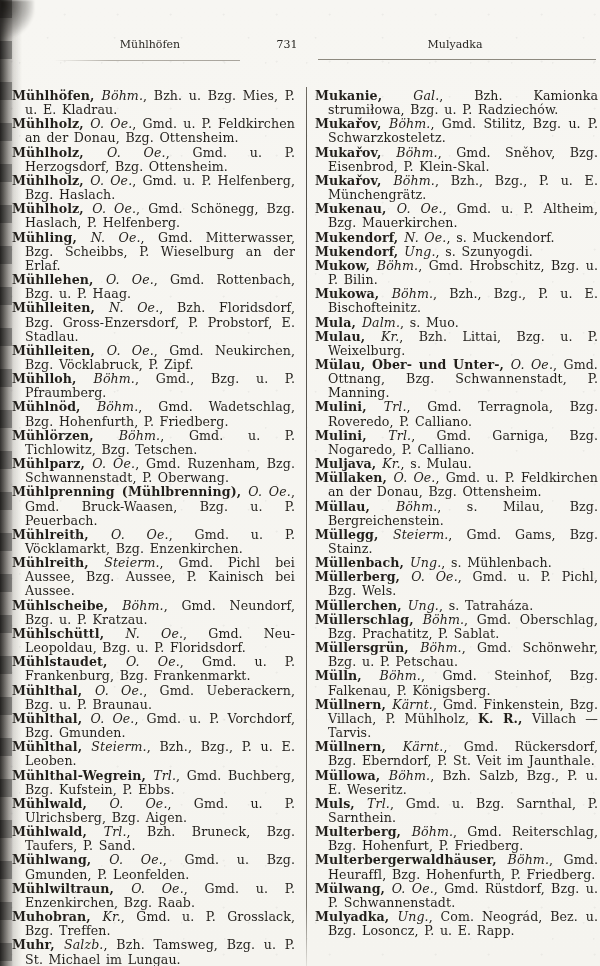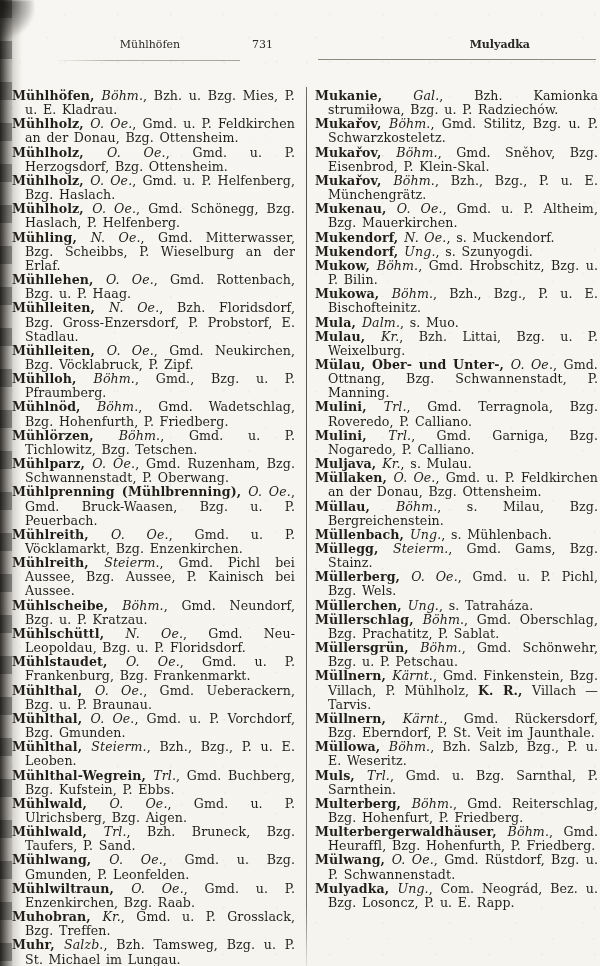--- a/index.html
+++ b/index.html
@@ -30,22 +30,22 @@
     mix-blend-mode:multiply;
   }
   .corner-smudge{
     position:absolute;left:0;top:0;width:34px;height:38px;
     background:radial-gradient(ellipse at 8% 12%, rgba(20,18,15,0.8), rgba(20,18,15,0.25) 55%, transparent 75%);
     filter:blur(1px);
   }
   
   .running-head{position:absolute;top:38px;left:0;width:100%;height:18px;font-size:11px;color:#2a2824;}
   .rh-left{position:absolute;left:70px;width:160px;text-align:center;}
-  .rh-page{position:absolute;left:252px;width:70px;}
-  .rh-right{position:absolute;left:380px;width:150px;text-align:right;font-weight:bold;}
+  .rh-page{position:absolute;left:252px;width:70px;text-align:center;}
+  .rh-right{position:absolute;left:380px;width:150px;text-align:center;}
   .head-rule{position:absolute;height:1px;}
   .head-rule-left{top:60px;left:54px;width:186px;background:linear-gradient(to right,transparent,#b4b0a8 30%,#a8a49c);}
   .head-rule-right{top:59px;left:318px;width:278px;background:#8d897f;}
   
   .columns{position:absolute;top:64px;left:12px;width:586px;height:892px;margin-top:25px;}
   .col{position:absolute;top:0;height:100%;overflow:hidden;}
   .col-left{left:0;width:283px;}
   .col-right{left:303px;width:283px;}
   .col-divider{
     position:absolute;left:294px;top:-2px;bottom:4px;width:1px;
@@ -130,26 +130,27 @@
           <p class="entry"><span class="b">Mukow, </span><span class="i">Böhm.</span><span class="r">, Gmd. Hrobschitz, Bzg. u. P. Bilin.</span></p>
           <p class="entry"><span class="b">Mukowa, </span><span class="i">Böhm.</span><span class="r">, Bzh., Bzg., P. u. E. Bischofteinitz.</span></p>
           <p class="entry"><span class="b">Mula, </span><span class="i">Dalm.</span><span class="r">, s. Muo.</span></p>
           <p class="entry"><span class="b">Mulau, </span><span class="i">Kr.</span><span class="r">, Bzh. Littai, Bzg. u. P. Weixelburg.</span></p>
           <p class="entry"><span class="b">Mülau, Ober- und Unter-, </span><span class="i">O. Oe.</span><span class="r">, Gmd. Ottnang, Bzg. Schwannenstadt, P. Manning.</span></p>
           <p class="entry"><span class="b">Mulini, </span><span class="i">Trl.</span><span class="r">, Gmd. Terragnola, Bzg. Roveredo, P. Calliano.</span></p>
           <p class="entry"><span class="b">Mulini, </span><span class="i">Trl.</span><span class="r">, Gmd. Garniga, Bzg. Nogaredo, P. Calliano.</span></p>
           <p class="entry"><span class="b">Muljava, </span><span class="i">Kr.</span><span class="r">, s. Mulau.</span></p>
           <p class="entry"><span class="b">Müllaken, </span><span class="i">O. Oe.</span><span class="r">, Gmd. u. P. Feldkirchen an der Donau, Bzg. Ottensheim.</span></p>
           <p class="entry"><span class="b">Müllau, </span><span class="i">Böhm.</span><span class="r">, s. Milau, Bzg. Bergreichenstein.</span></p>
+          <p class="entry"><span class="b">Müllegg, </span><span class="i">Steierm.</span><span class="r">, Gmd. Gams, Bzg. Stainz.</span></p>
           <p class="entry"><span class="b">Müllenbach, </span><span class="i">Ung.</span><span class="r">, s. Mühlenbach.</span></p>
-          <p class="entry"><span class="b">Müllegg, </span><span class="i">Steierm.</span><span class="r">, Gmd. Gams, Bzg. Stainz.</span></p>
           <p class="entry"><span class="b">Müllerberg, </span><span class="i">O. Oe.</span><span class="r">, Gmd. u. P. Pichl, Bzg. Wels.</span></p>
           <p class="entry"><span class="b">Müllerchen, </span><span class="i">Ung.</span><span class="r">, s. Tatraháza.</span></p>
           <p class="entry"><span class="b">Müllerschlag, </span><span class="i">Böhm.</span><span class="r">, Gmd. Oberschlag, Bzg. Prachatitz, P. Sablat.</span></p>
           <p class="entry"><span class="b">Müllersgrün, </span><span class="i">Böhm.</span><span class="r">, Gmd. Schönwehr, Bzg. u. P. Petschau.</span></p>
+          <p class="entry"><span class="b">Mülln, </span><span class="i">Böhm.</span><span class="r">, Gmd. Steinhof, Bzg. Falkenau, P. Königsberg.</span></p>
           <p class="entry"><span class="b">Müllnern, </span><span class="i">Kärnt.</span><span class="r">, Gmd. Finkenstein, Bzg. Villach, P. Mühlholz, </span><span class="b">K. R., </span><span class="r">Villach — Tarvis.</span></p>
           <p class="entry"><span class="b">Müllnern, </span><span class="i">Kärnt.</span><span class="r">, Gmd. Rückersdorf, Bzg. Eberndorf, P. St. Veit im Jaunthale.</span></p>
           <p class="entry"><span class="b">Müllowa, </span><span class="i">Böhm.</span><span class="r">, Bzh. Salzb, Bzg., P. u. E. Weseritz.</span></p>
           <p class="entry"><span class="b">Muls, </span><span class="i">Trl.</span><span class="r">, Gmd. u. Bzg. Sarnthal, P. Sarnthein.</span></p>
           <p class="entry"><span class="b">Multerberg, </span><span class="i">Böhm.</span><span class="r">, Gmd. Reiterschlag, Bzg. Hohenfurt, P. Friedberg.</span></p>
           <p class="entry"><span class="b">Multerbergerwaldhäuser, </span><span class="i">Böhm.</span><span class="r">, Gmd. Heuraffl, Bzg. Hohenfurth, P. Friedberg.</span></p>
           <p class="entry"><span class="b">Mülwang, </span><span class="i">O. Oe.</span><span class="r">, Gmd. Rüstdorf, Bzg. u. P. Schwannenstadt.</span></p>
           <p class="entry"><span class="b">Mulyadka, </span><span class="i">Ung.</span><span class="r">, Com. Neográd, Bez. u. Bzg. Losoncz, P. u. E. Rapp.</span></p>
         </div>
     </section>

